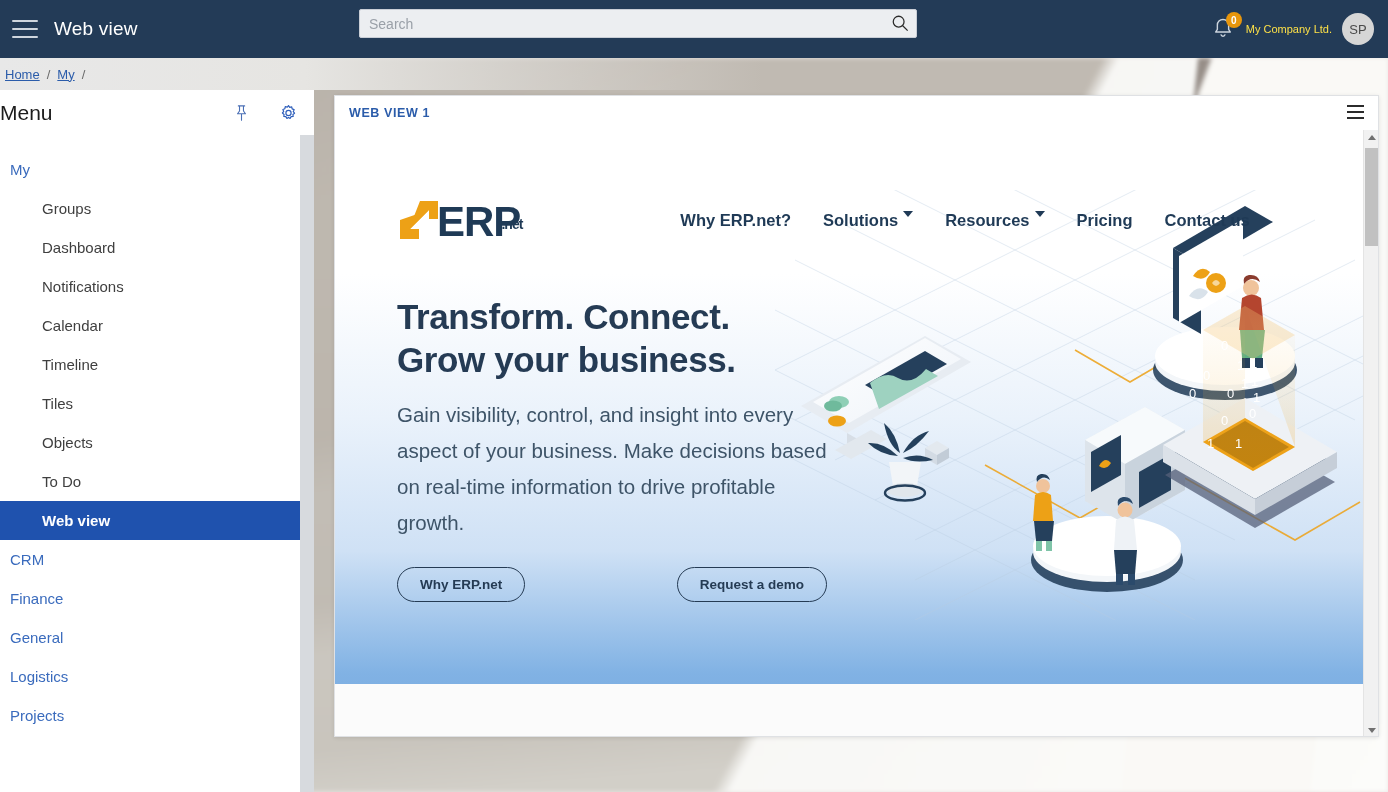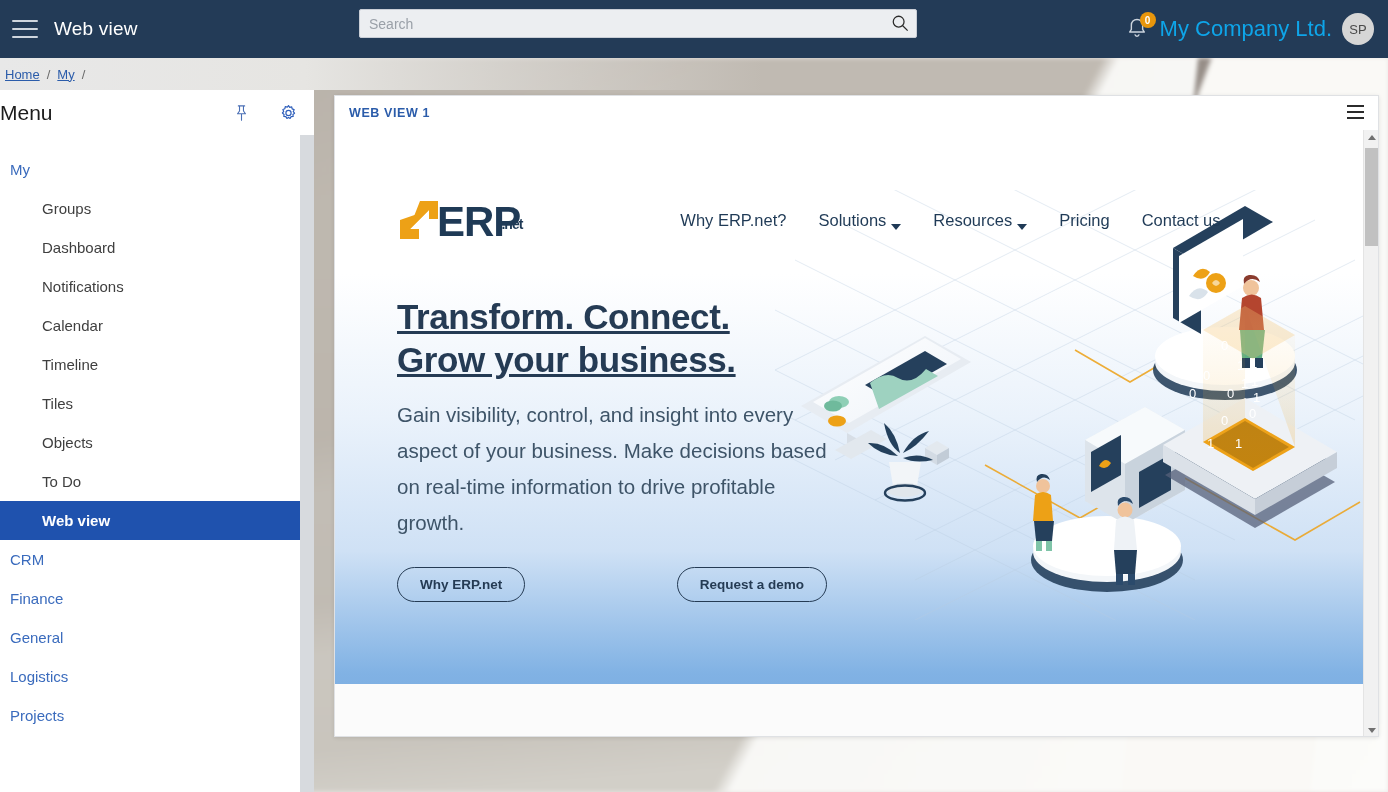--- a/index.html
+++ b/index.html
@@ -64,21 +64,21 @@
     position: absolute; right: 14px; top: 0; height: 58px;
     display: flex; align-items: center; gap: 10px;
   }
   .bell-wrap { position: relative; width: 26px; height: 26px; cursor: pointer; }
   .bell-badge {
     position: absolute; right: -6px; top: -4px;
     min-width: 16px; height: 16px; border-radius: 8px;
     background: #e8960c; color: #fff; font-size: 10px; font-weight: bold;
     display: flex; align-items: center; justify-content: center; padding: 0 4px;
   }
-  .company-name { color: #0ea5e9; font-size: 22px; }
+  .company-name { color: #fde047; font-size: 11px; }
   .avatar {
     width: 32px; height: 32px; border-radius: 50%;
     background: #d6d6d6; color: #4a4a4a;
     font-size: 13px; display: flex; align-items: center; justify-content: center;
     cursor: pointer;
   }
 
   
   .breadcrumb {
     position: absolute; left: 0; top: 58px; width: 1388px; height: 32px;
@@ -169,35 +169,34 @@
     position: relative;
   }
   .logo-net {
     font-size: 14px; font-weight: bold; color: #1f3a56;
     position: absolute; right: -2px; bottom: -2px;
   }
   .site-links {
     display: flex; gap: 32px; margin-left: 160px; align-items: center;
   }
   .site-link {
-    font-size: 16.5px; font-weight: normal; color: #1f3a56; cursor: pointer;
-    display: flex; align-items: flex-end; gap: 5px;
+    font-size: 16.5px; font-weight: bold; color: #1f3a56; cursor: pointer;
+    display: flex; align-items: flex-start; gap: 5px;
   }
   .caret {
     width: 0; height: 0; border-left: 5px solid transparent;
     border-right: 5px solid transparent; border-top: 6px solid #1f3a56;
   }
 
   .hero-copy {
     position: absolute; left: 62px; top: 165px; width: 430px; z-index: 4;
   }
   .hero-h1 {
     font-size: 35px; font-weight: bold; color: #253b54; line-height: 43px;
     letter-spacing: -.4px;
-    text-decoration: underline;
   }
   .hero-p {
     margin-top: 16px; font-size: 20.5px; color: #3e5468; line-height: 36px;
   }
   .hero-btns { margin-top: 26px; display: flex; gap: 28px; justify-content: space-between; }
   .btn-pill {
     border: 1.5px solid #253b54; border-radius: 22px;
     padding: 9px 22px; font-size: 13.5px; font-weight: bold; color: #253b54;
     background: transparent; cursor: pointer;
     font-family: "Liberation Sans", sans-serif;

